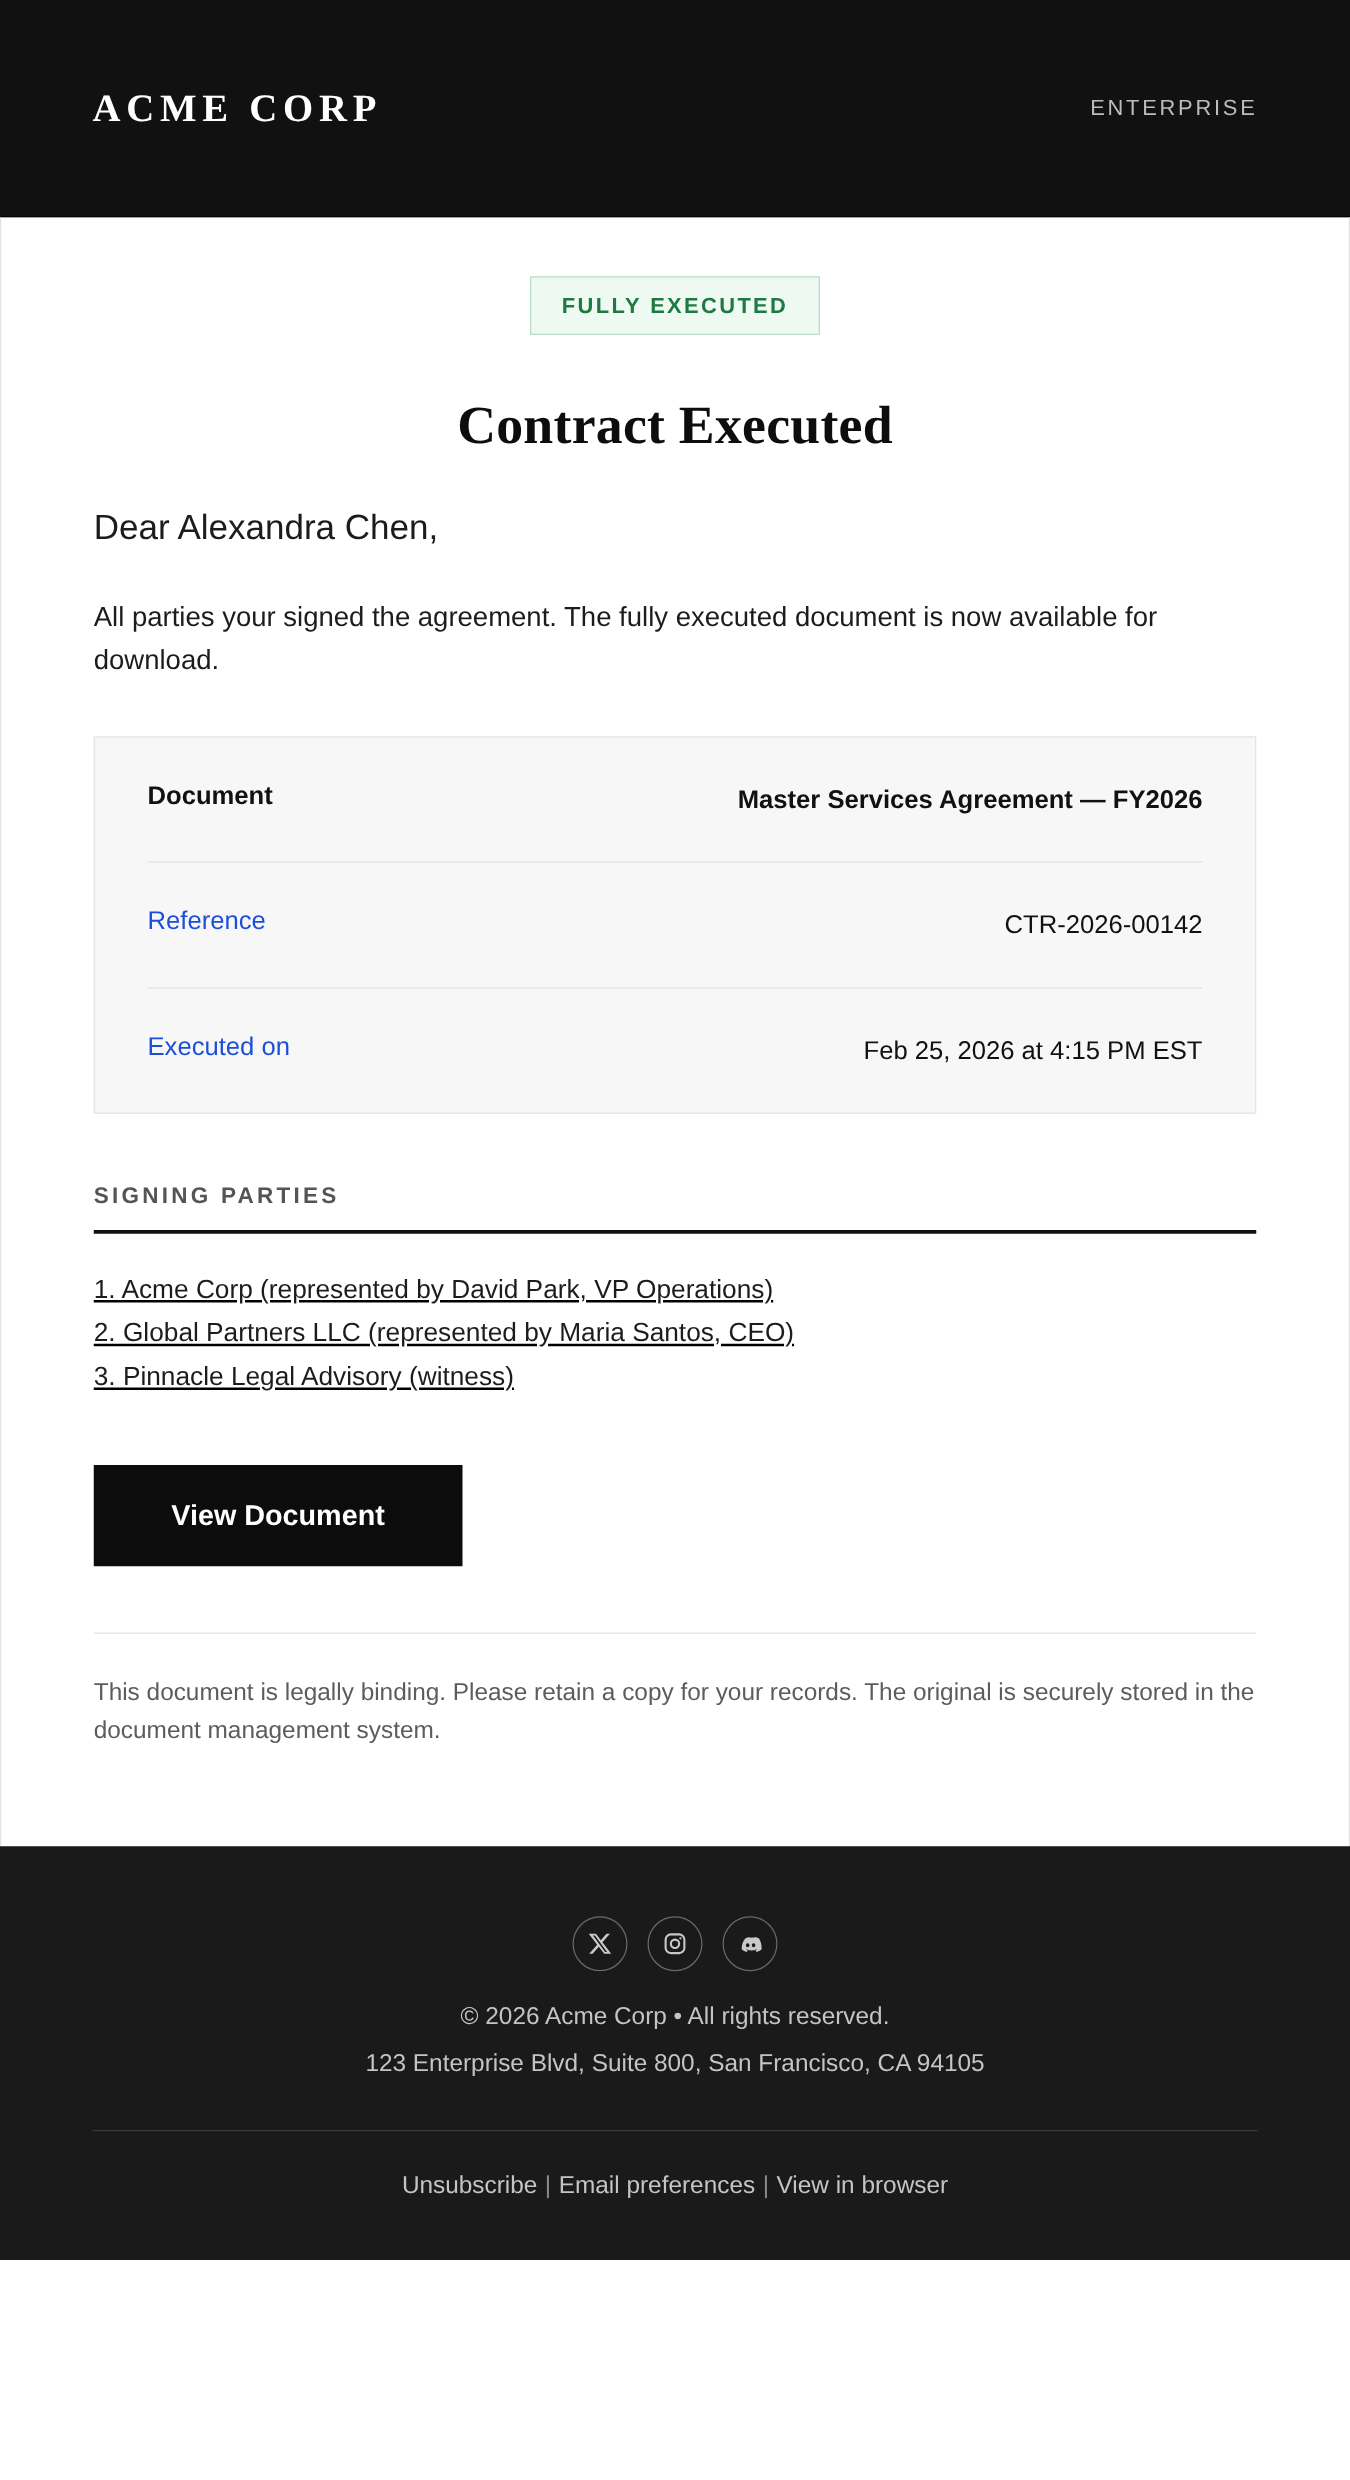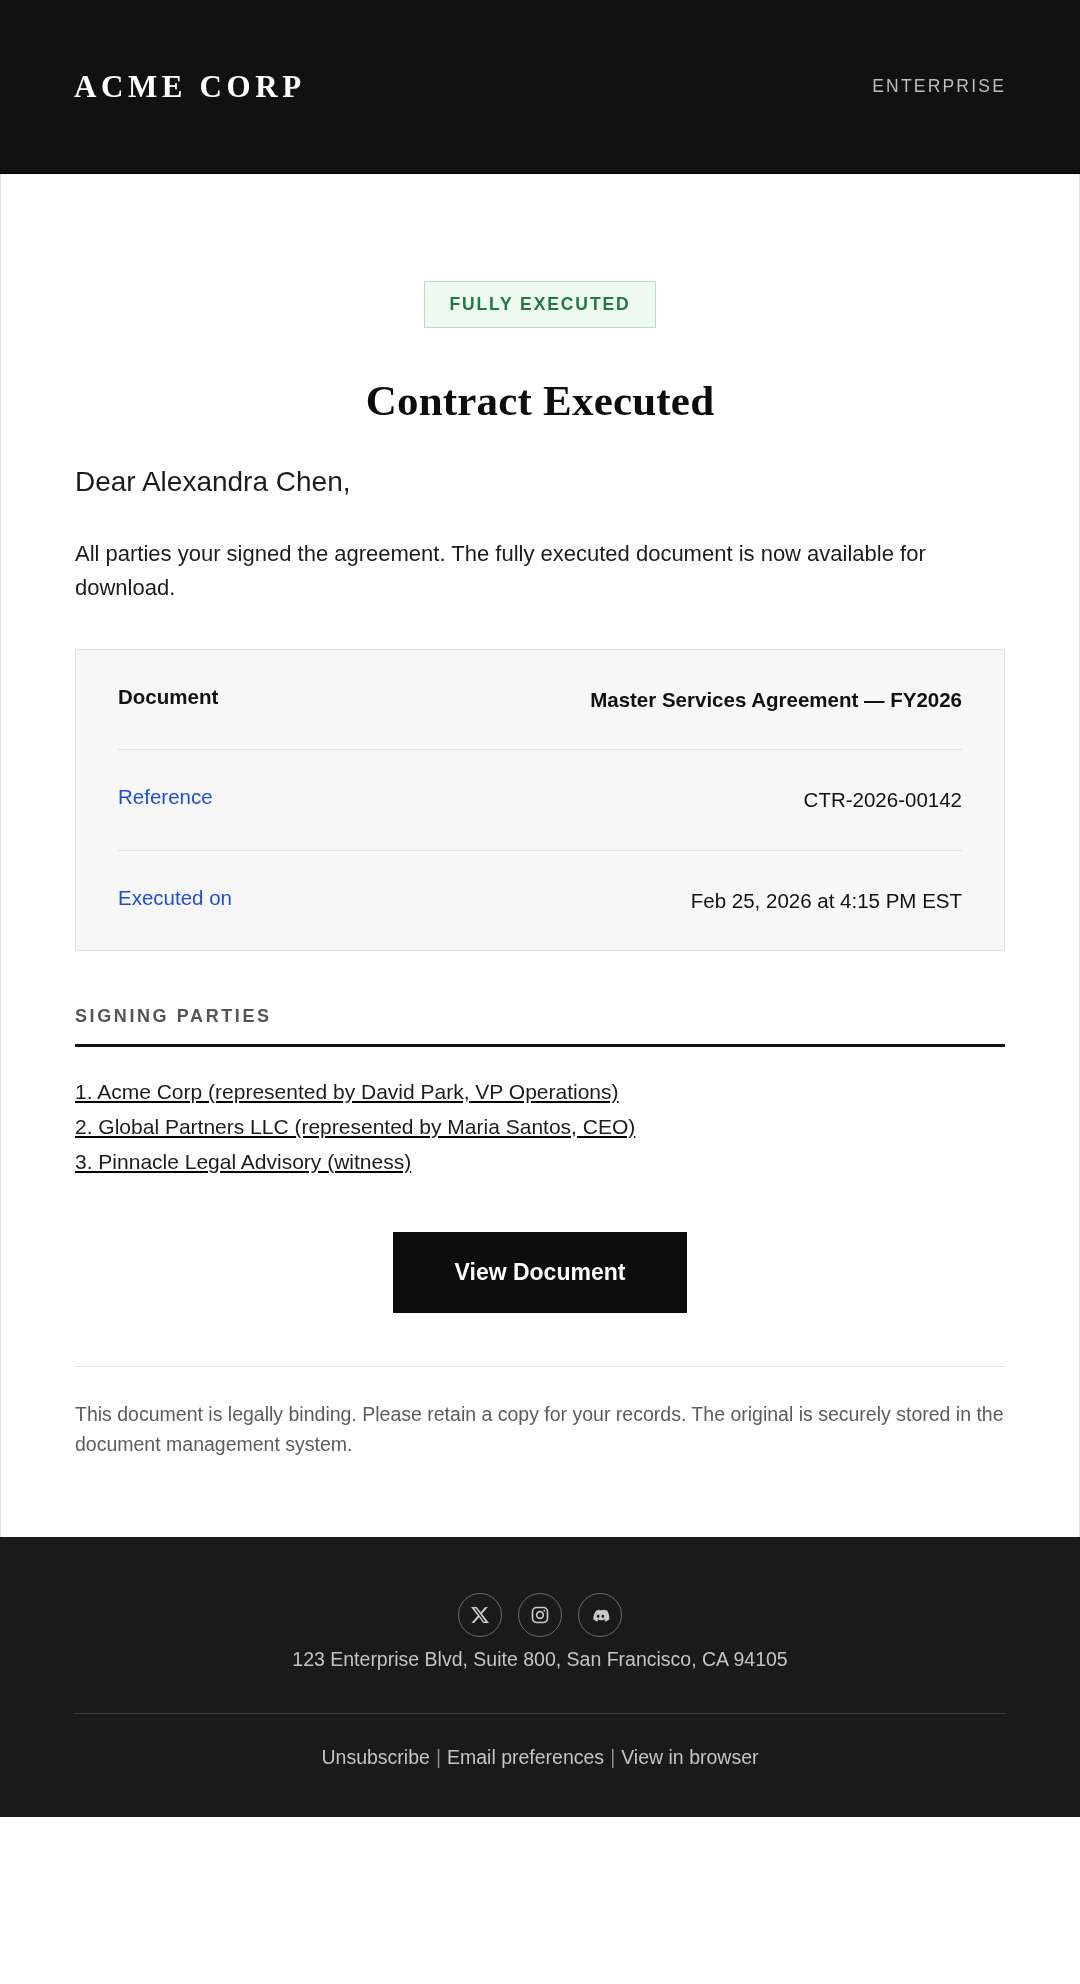--- a/index.html
+++ b/index.html
@@ -40,21 +40,21 @@
   
   .body {
     padding: 0 74px 0 74px;
     background: #ffffff;
     border-left: 1px solid #e2e2e2;
     border-right: 1px solid #e2e2e2;
   }
   .badge-row {
     display: flex;
     justify-content: center;
-    padding-top: 107px;
+    padding-top: 47px;
   }
   .badge {
     border: 1px solid #b7dfc4;
     background: #eef9f1;
     color: #1d7a42;
     font-size: 17.5px;
     font-weight: bold;
     letter-spacing: 1.9px;
     padding: 12px 24px;
   }
@@ -130,21 +130,21 @@
   }
   .party-list li {
     font-size: 21px;
     color: #1c1c1c;
     line-height: 1.67;
   }
 
   
   .cta-row {
     display: flex;
-    justify-content: center;
+    justify-content: flex-start;
     margin-top: 53px;
   }
   .cta {
     background: #0c0c0c;
     color: #ffffff;
     font-size: 23px;
     font-weight: bold;
     padding: 27px 62px;
     border: none;
     cursor: pointer;
@@ -273,20 +273,21 @@
           <circle cx="17.2" cy="6.8" r="1.1" fill="currentColor" stroke="none"></circle>
         </svg>
       </span>
       <span class="social-icon">
         <svg width="21" height="21" viewBox="0 0 24 24" fill="currentColor" aria-hidden="true">
           <path d="M19.5 6.4a15 15 0 0 0-3.8-1.2l-.2.4c1.3.3 2.4.8 3.4 1.4a12.6 12.6 0 0 0-10.1-.4c-.3.1-.6.3-.9.4 1-.6 2.1-1.1 3.4-1.4l-.2-.4a15 15 0 0 0-3.8 1.2C4.3 9.9 3.6 13.3 3.9 16.6a15.3 15.3 0 0 0 4.6 2.3l.9-1.5c-.5-.2-1-.4-1.5-.7l.4-.3a10.8 10.8 0 0 0 9.3 0l.4.3c-.5.3-1 .5-1.5.7l.9 1.5a15.3 15.3 0 0 0 4.6-2.3c.4-3.8-.6-7.2-2.5-10.2zM9.3 14.6c-.9 0-1.6-.8-1.6-1.8s.7-1.8 1.6-1.8 1.7.8 1.6 1.8c0 1-.7 1.8-1.6 1.8zm5.4 0c-.9 0-1.6-.8-1.6-1.8s.7-1.8 1.6-1.8 1.7.8 1.6 1.8c0 1-.7 1.8-1.6 1.8z"></path>
         </svg>
       </span>
     </div>
 
+    <div class="footer-line">© 2026 Acme Corp • All rights reserved.</div>
     <div class="footer-line second">123 Enterprise Blvd, Suite 800, San Francisco, CA 94105</div>
 
     <div class="footer-rule"></div>
 
     <div class="footer-links">
       <a href="#">Unsubscribe</a><span class="sep">|</span><a href="#">Email preferences</a><span class="sep">|</span><a href="#">View in browser</a>
     </div>
   </div>
 </div>
 

